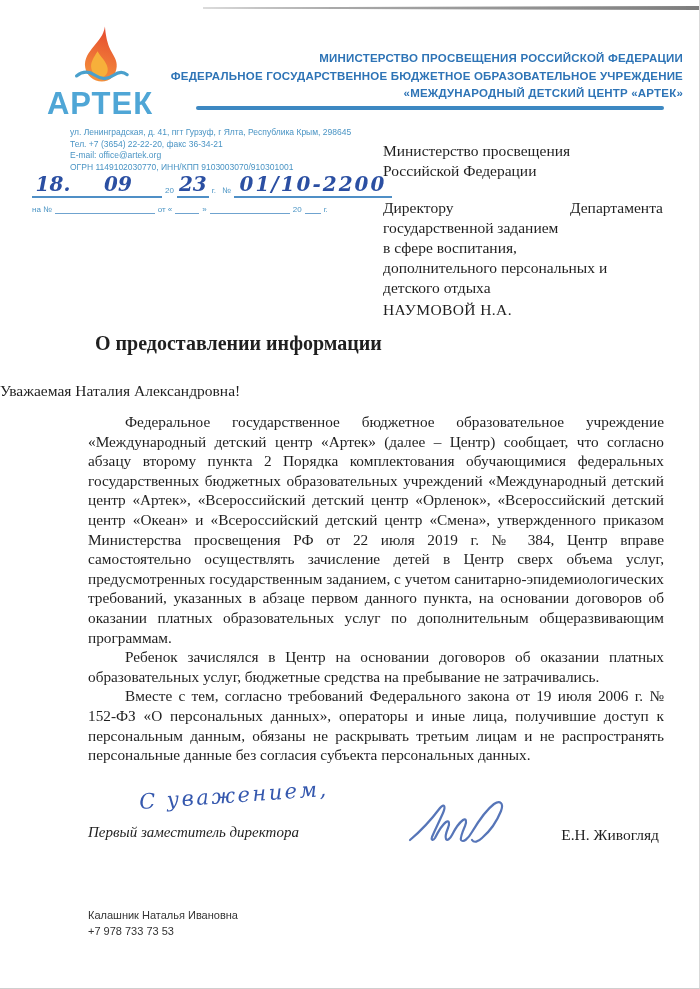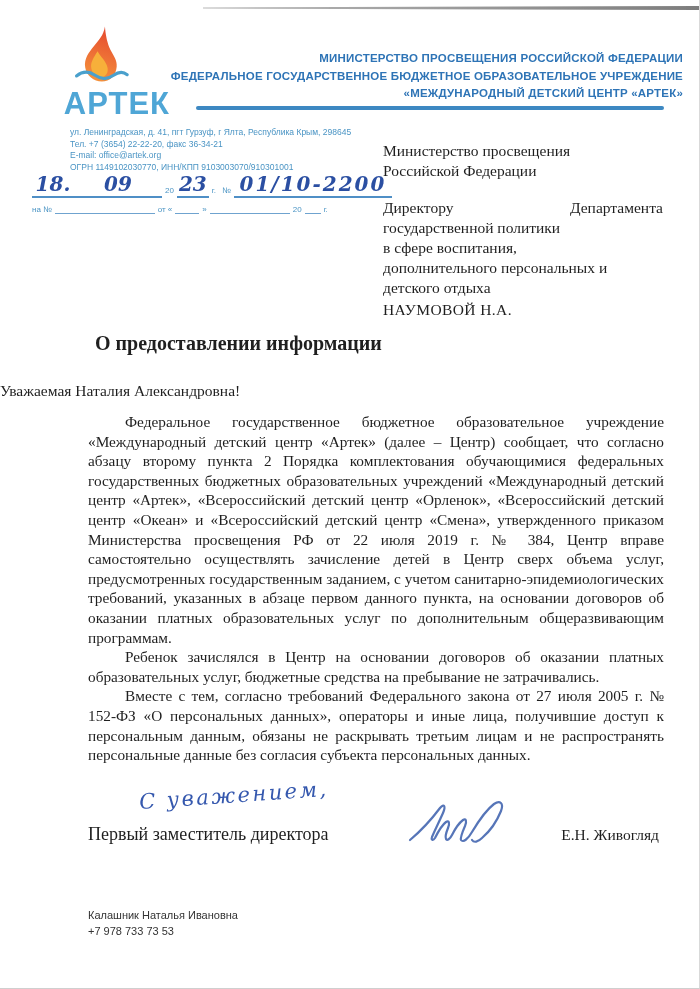--- a/index.html
+++ b/index.html
@@ -23,21 +23,21 @@
   .scan-top{
     left:203px;top:6px;width:497px;height:4px;
     background:linear-gradient(to right,#b9b9b9,#7d7d7d);
     clip-path:polygon(0 35%,100% 0,100% 100%,0 65%);
   }
   
   .logo{left:30px;top:24px;width:140px;text-align:center;}
   .logo svg{display:block;margin:0 auto;}
   .logo-text{
     font-family:"Liberation Sans", sans-serif;font-weight:bold;
-    font-size:31px;color:var(--logo-blue);letter-spacing:1px;margin-top:-6px;text-align:right;
+    font-size:31px;color:var(--logo-blue);letter-spacing:1px;margin-top:-6px;
   }
   
   .ministry{
     right:16px;top:50px;width:520px;text-align:right;
     font-family:"Liberation Sans", sans-serif;font-weight:bold;
     font-size:11.5px;line-height:17.5px;color:var(--header-blue);letter-spacing:0.2px;
   }
   .header-rule{left:196px;top:106px;width:468px;height:3.5px;background:var(--rule-blue);border-radius:2px;}
   
   .contacts{
@@ -64,21 +64,21 @@
   .salutation{left:0;top:382px;width:700px;text-align:left;font-size:15.5px;}
   
   .body-text{left:88px;top:412px;width:576px;font-size:15.3px;line-height:19.6px;text-align:justify;}
   .body-text p{margin:0;text-indent:37px;}
   
   .closing-hw{
     left:140px;top:790px;font-family:"DejaVu Serif", serif;font-style:italic;
     font-size:21px;color:#3558ae;letter-spacing:2.5px;transform:rotate(-4deg);
     transform-origin:left bottom;
   }
-  .position-label{left:88px;top:824px;font-size:18px;}
+  .position-label{left:88px;top:824px;font-size:15px;font-style:italic;}
   .sig{left:404px;top:794px;}
   .sig-name{right:40px;top:826px;font-size:15.5px;}
   
   .executor{left:88px;top:907px;font-family:"Liberation Sans", sans-serif;
     font-size:11px;line-height:16px;color:#333;}
 </style>
 </head>
 <body>
 
 <div class="abs scan-top"></div>
@@ -134,34 +134,34 @@
   <span>20</span>
   <span class="bseg" style="width:16px"></span>
   <span>г.</span>
 </div>
 
 <div class="abs addressee">
   <div>Министерство просвещения</div>
   <div>Российской Федерации</div>
   <div class="addr-gap"></div>
   <div class="role-first">Директору Департамента</div>
-  <div>государственной политики</div>
+  <div>государственной заданием</div>
   <div>в сфере воспитания,</div>
   <div>дополнительного персональных и</div>
   <div>детского отдыха</div>
   <div class="addr-name">НАУМОВОЙ Н.А.</div>
 </div>
 
 <div class="abs subject">О предоставлении информации</div>
 <div class="abs salutation">Уважаемая Наталия Александровна!</div>
 
 <div class="abs body-text">
   <p>Федеральное государственное бюджетное образовательное учреждение «Международный детский центр «Артек» (далее – Центр) сообщает, что согласно абзацу второму пункта 2 Порядка комплектования обучающимися федеральных государственных бюджетных образовательных учреждений «Международный детский центр «Артек», «Всероссийский детский центр «Орленок», «Всероссийский детский центр «Океан» и «Всероссийский детский центр «Смена», утвержденного приказом Министерства просвещения РФ от 22 июля 2019 г. № 384, Центр вправе самостоятельно осуществлять зачисление детей в Центр сверх объема услуг, предусмотренных государственным заданием, с учетом санитарно-эпидемиологических требований, указанных в абзаце первом данного пункта, на основании договоров об оказании платных образовательных услуг по дополнительным общеразвивающим программам.</p>
   <p>Ребенок зачислялся в Центр на основании договоров об оказании платных образовательных услуг, бюджетные средства на пребывание не затрачивались.</p>
-  <p>Вместе с тем, согласно требований Федерального закона от 27 июля 2005 г. № 152-ФЗ «О персональных данных», операторы и иные лица, получившие доступ к персональным данным, обязаны не раскрывать третьим лицам и не распространять персональные данные без согласия субъекта персональных данных.</p>
+  <p>Вместе с тем, согласно требований Федерального закона от 19 июля 2006 г. № 152-ФЗ «О персональных данных», операторы и иные лица, получившие доступ к персональным данным, обязаны не раскрывать третьим лицам и не распространять персональные данные без согласия субъекта персональных данных.</p>
 </div>
 
 <div class="abs closing-hw">С уважением,</div>
 <div class="abs position-label">Первый заместитель директора</div>
 <div class="abs sig">
   <svg width="120" height="52" viewBox="0 0 120 52" aria-hidden="true">
     <path d="M6,46 C18,36 30,22 36,14 C40,9 42,12 39,19 C35,28 30,38 28,43 C27,46 29,47 31,44 C34,38 38,31 42,28 C45,26 46,29 44,34 C42,39 41,43 42,45 C43,47 46,45 48,41 C51,35 55,29 59,26 C62,24 63,27 61,32 C58,39 56,44 57,46 C59,49 64,45 68,38 C74,28 82,16 90,10 C96,6 100,9 97,17 C93,27 85,38 78,44 C74,48 70,49 68,46" stroke="#4466b0" stroke-width="2.2" fill="none" stroke-linecap="round" opacity="0.9"></path>
   </svg>
 </div>
 <div class="abs sig-name">Е.Н. Живогляд</div>

